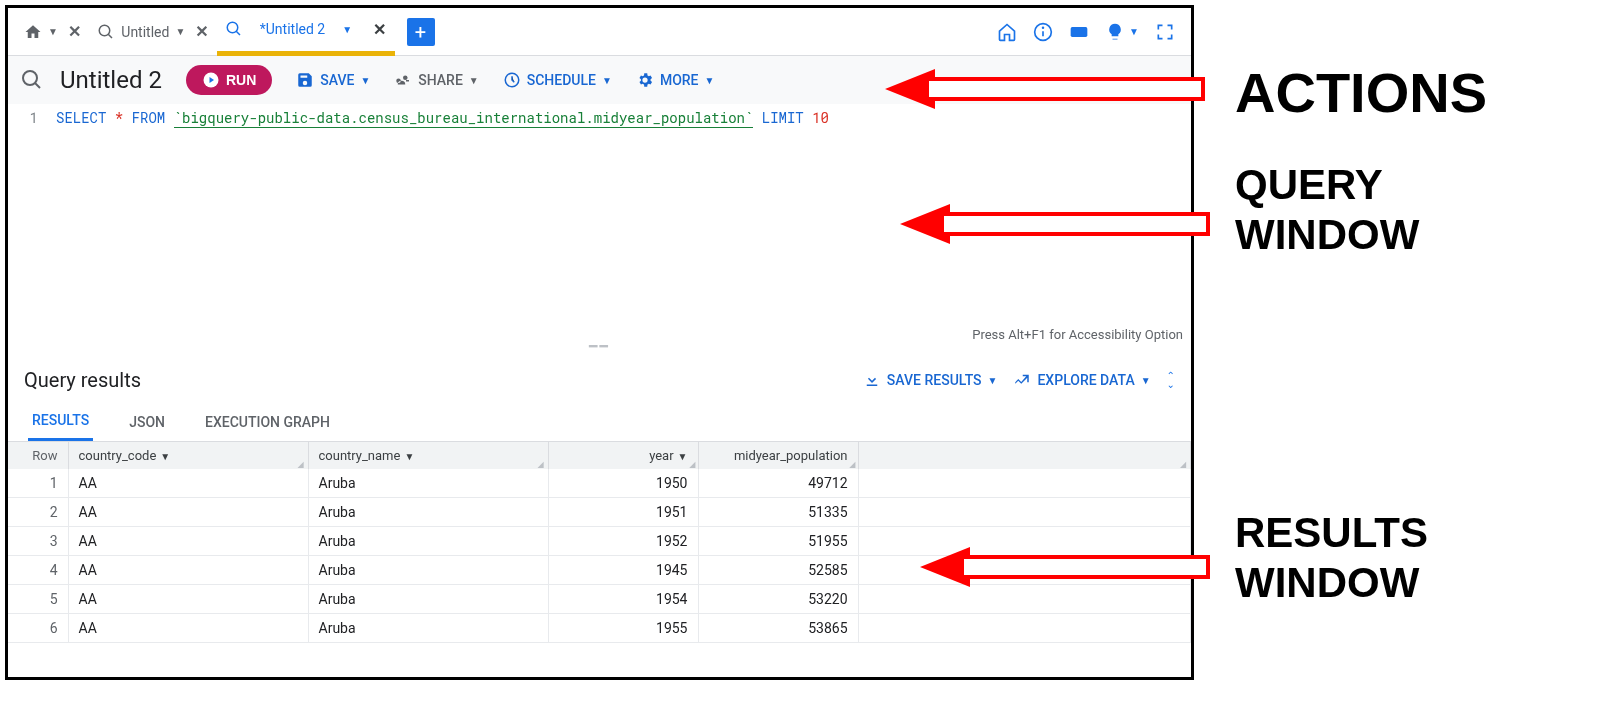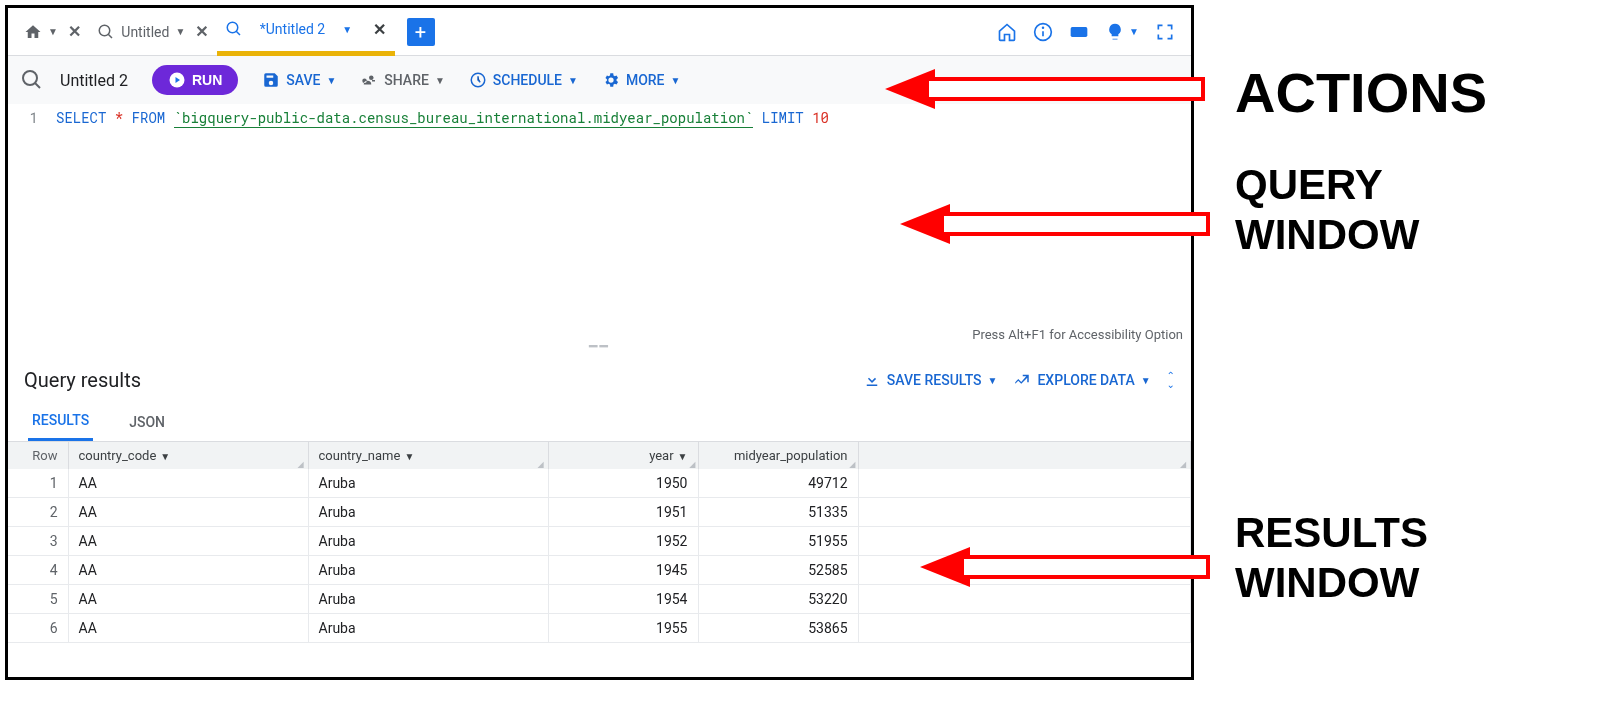--- a/index.html
+++ b/index.html
@@ -74,27 +74,27 @@
       height: 48px;
       padding: 0 12px;
       background: #f8f9fa;
       gap: 24px;
     }
     .title-icon {
       width: 24px; height: 24px;
       color: #5f6368;
     }
     .page-title {
-      font-size: 16px;
+      font-size: 24px;
       color: #202124;
       font-weight: 400;
       margin-left: -8px;
     }
     .run-btn {
-      background: #6d28d9;
+      background: #be185d;
       color: #fff;
       border: none;
       border-radius: 16px;
       padding: 6px 16px;
       display: flex;
       align-items: center;
       gap: 6px;
       font-weight: 600;
       cursor: pointer;
       font-size: 14px;
@@ -369,20 +369,21 @@
       <div class="expand-icon" style="color:#1a73e8">
         <span>⌃</span>
           <span>⌄</span>
       </div>
     </div>
   </div>
 
   <div class="result-tabs">
     <div class="rtab active">RESULTS</div>
     <div class="rtab">JSON</div>
+    <div class="rtab">EXECUTION GRAPH</div>
   </div>
 
   <table class="data-table">
     <thead>
       <tr>
         <th class="row-num" style="width:60px">Row</th>
         <th style="width:240px"><span>country_code</span><span class="sort">▼</span><span class="resize-handle">◢</span></th>
         <th style="width:240px"><span>country_name</span><span class="sort">▼</span><span class="resize-handle">◢</span></th>
         <th class="num-col" style="width:150px"><span>year</span><span class="sort">▼</span><span class="resize-handle">◢</span></th>
         <th class="num-col" style="width:160px"><span>midyear_population</span><span class="resize-handle">◢</span></th>

